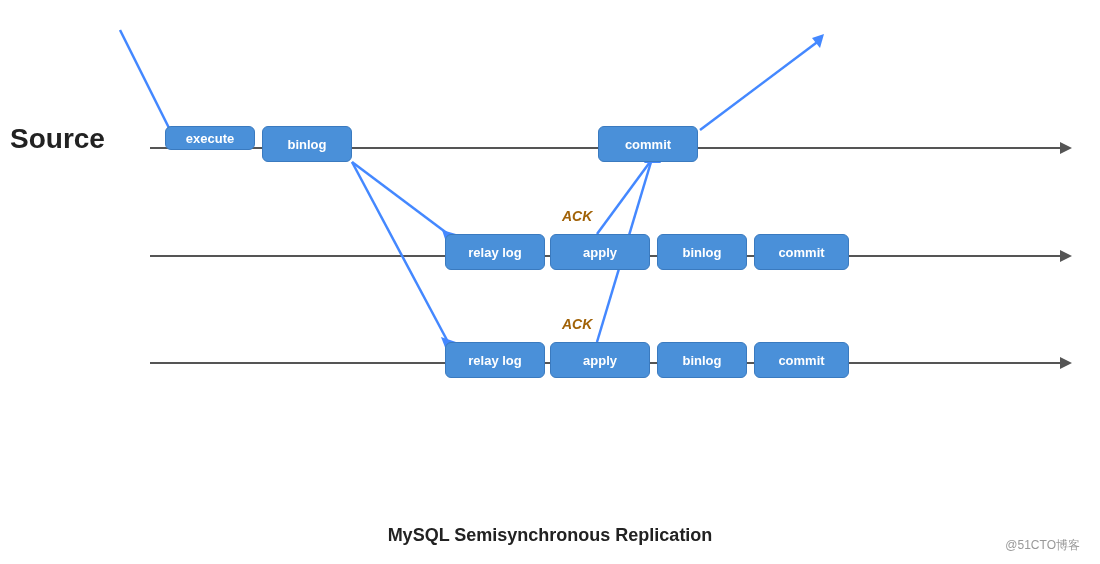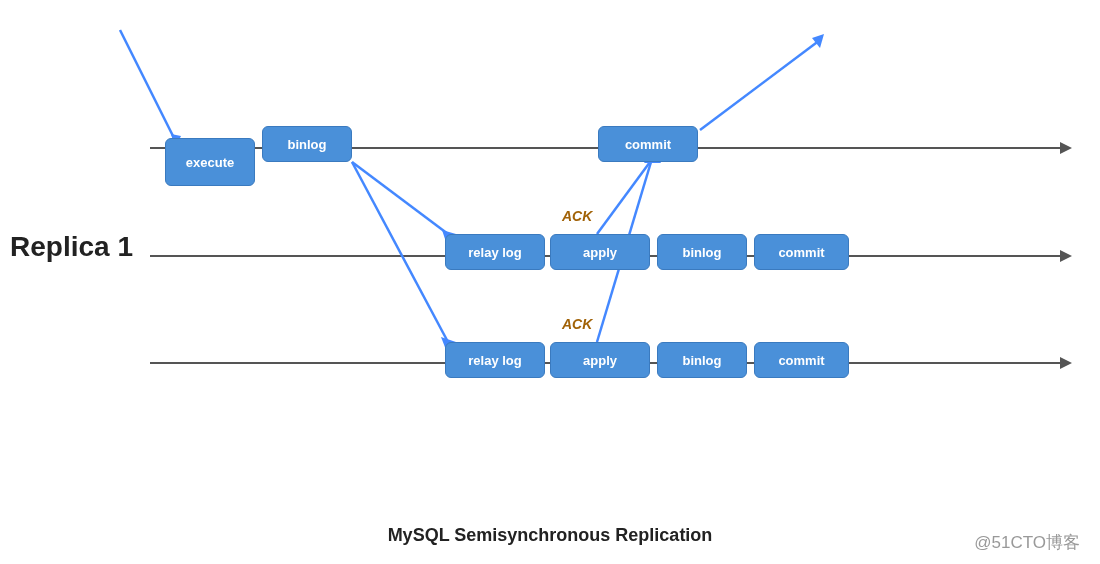--- a/index.html
+++ b/index.html
@@ -63,21 +63,21 @@
     }
     .footer-title {
       font-size: 18px;
       font-weight: bold;
       color: #222;
     }
     .footer-brand {
       position: absolute;
       right: 20px;
       bottom: 10px;
-      font-size: 17px;
+      font-size: 12px;
       color: #999;
     }
   </style>
 </head>
 <body>
 
 <div class="diagram-container">
 
   <svg class="arrow-svg">
 
@@ -102,23 +102,23 @@
     <line x1="597" y1="234" x2="650" y2="162" stroke="#4488ff" stroke-width="2.5"></line>
     <polygon points="644,163 653,150 660,163" fill="#4488ff"></polygon>
 
     <line x1="597" y1="342" x2="651" y2="162" stroke="#4488ff" stroke-width="2.5"></line>
     <polygon points="645,163 654,150 661,163" fill="#4488ff"></polygon>
 
     <line x1="700" y1="130" x2="820" y2="40" stroke="#4488ff" stroke-width="2.5"></line>
     <polygon points="812,38 824,34 820,48" fill="#4488ff"></polygon>
   </svg>
 
-  <div class="row-label" style="top: 231px;">Replica 1</div>
+  <div class="row-label" style="top: 123px;">Source</div>
 
-  <div class="box" style="left:165px; top:126px; width:90px; height:48px;margin-top:12px;">execute</div>
+  <div class="box" style="left:165px; top:126px; width:90px; height:24px;">execute</div>
 
   <div class="box" style="left:262px; top:126px; width:90px; height:36px;">binlog</div>
 
   <div class="box" style="left:598px; top:126px; width:100px; height:36px;">commit</div>
 
   <div class="box" style="left:445px; top:234px; width:100px; height:36px;">relay log</div>
 
   <div class="box" style="left:550px; top:234px; width:100px; height:36px;">apply</div>
 
   <div class="box" style="left:657px; top:234px; width:90px; height:36px;">binlog</div>

